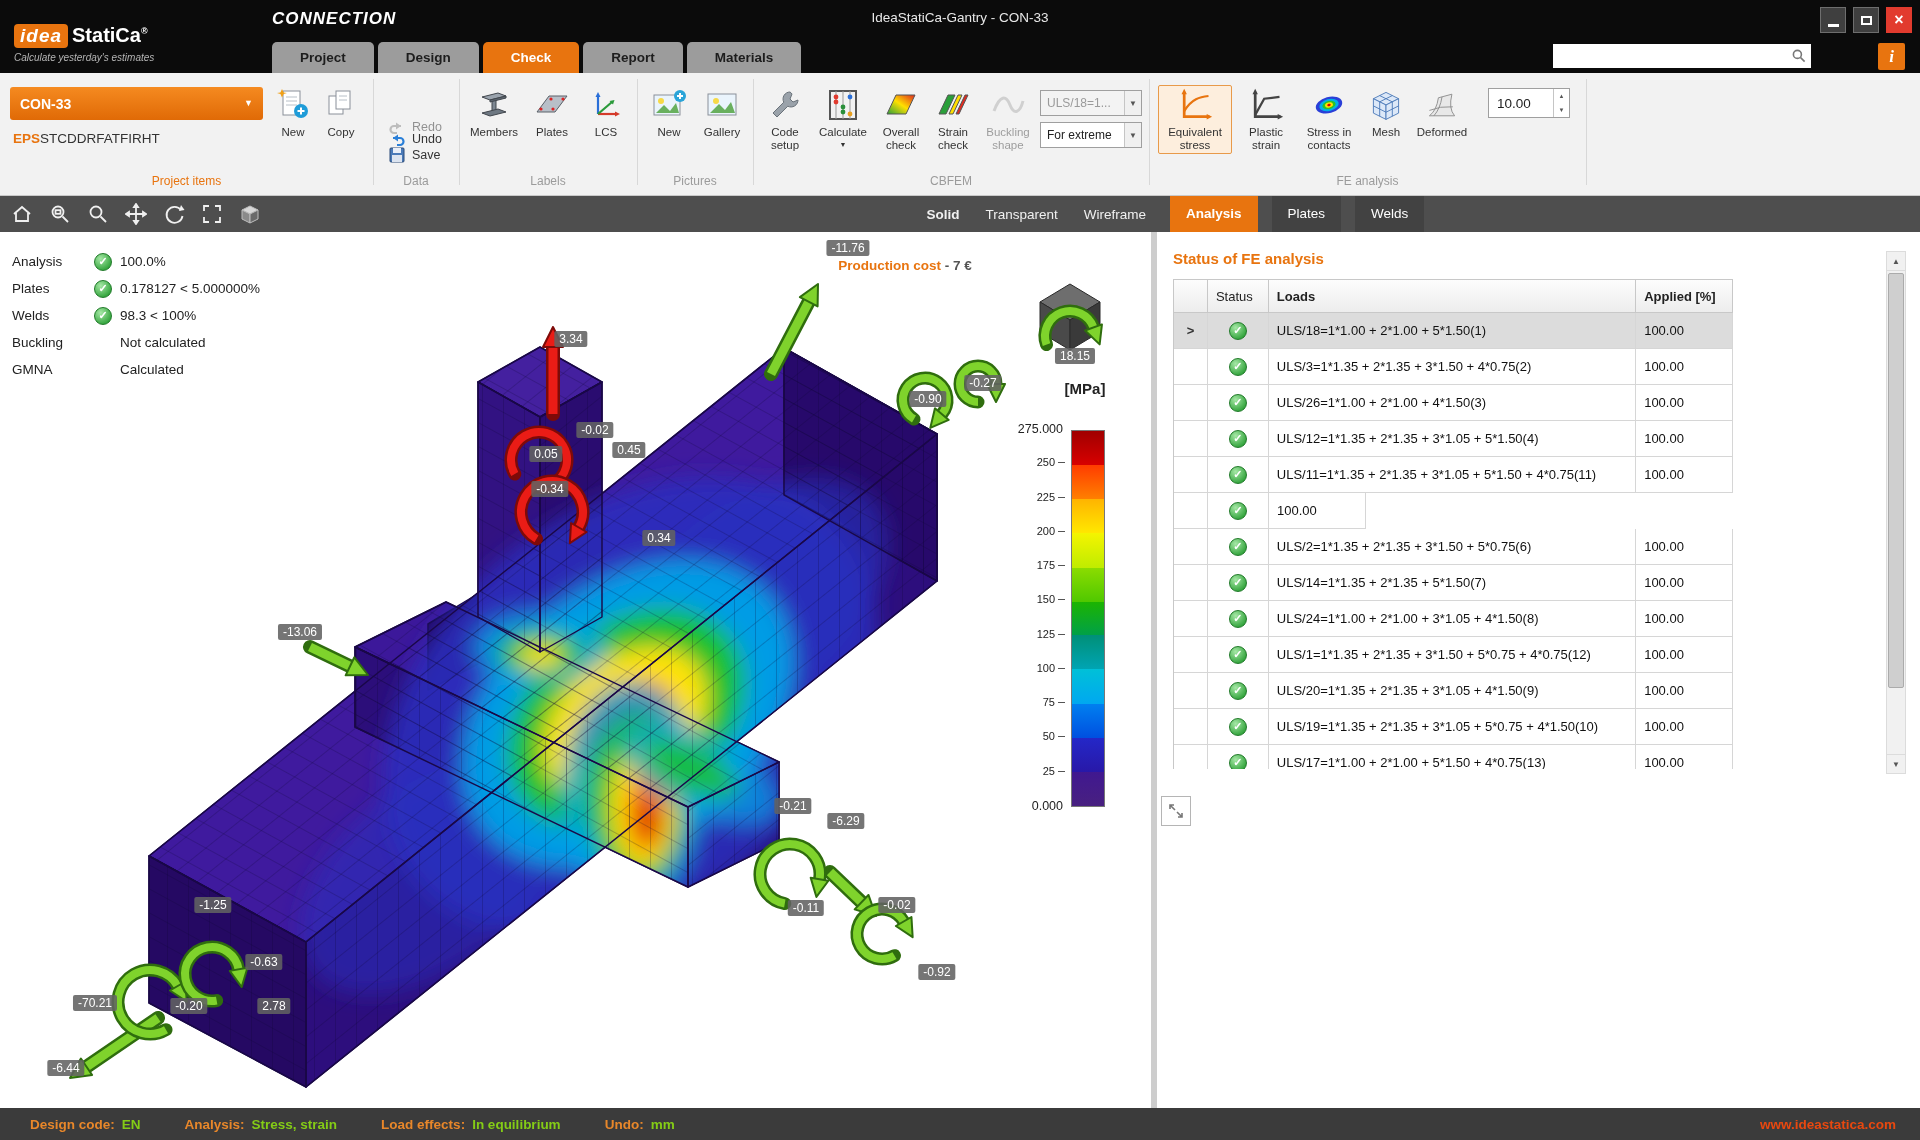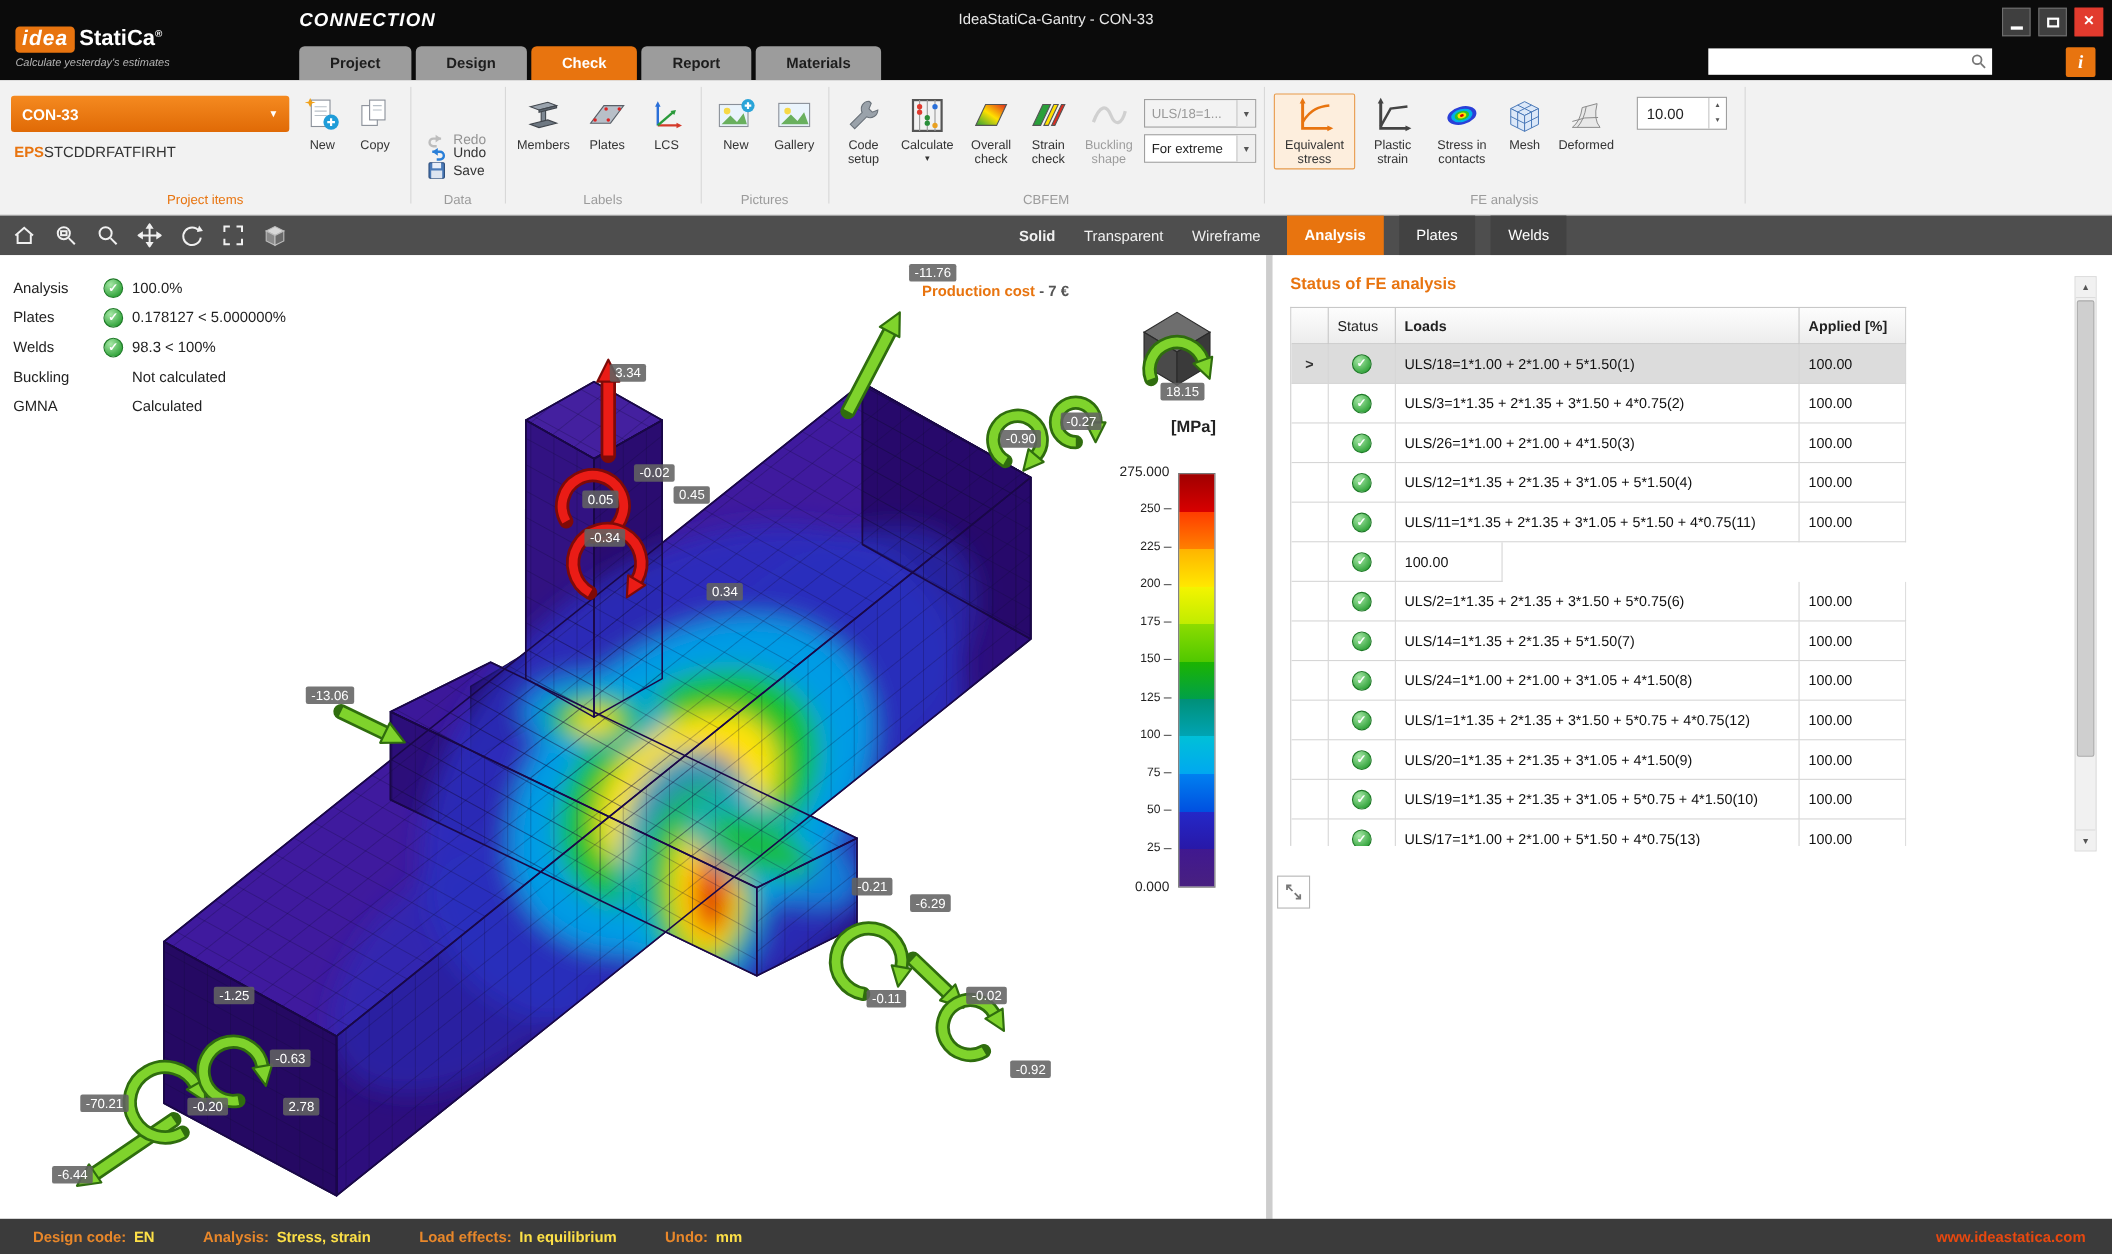--- a/index.html
+++ b/index.html
@@ -124,21 +124,21 @@
 .vsbtn.up{top:0;border-bottom:1px solid #dcdcdc;}
 .vsbtn.down{bottom:0;border-top:1px solid #dcdcdc;}
 .vsthumb{position:absolute;left:1px;top:21px;width:16px;height:415px;background:#cfcfcf;border:1px solid #ababab;border-radius:2px;}
 .expandbtn{position:absolute;left:4px;top:564px;width:30px;height:30px;background:#fff;border:1px solid #b5b5b5;display:flex;align-items:center;justify-content:center;cursor:default;}
 .expandbtn svg{width:18px;height:18px;}
 
 
 .statusbar{position:absolute;top:1108px;left:0;width:1920px;height:32px;background:#3b3b3b;display:flex;align-items:center;padding:0 24px 0 30px;gap:44px;font-size:13.5px;}
 .sb-item{white-space:nowrap;}
 .sb-label{color:#e8872a;font-weight:bold;margin-right:7px;}
-.sb-value{color:#fde047;font-weight:bold;}
+.sb-value{color:#84cc16;font-weight:bold;}
 .sb-site{margin-left:auto;color:#e8480f;font-weight:bold;}
 </style>
 </head>
 <body>
 
 <div class="app">
 
   <div class="header">
     <div class="logo">
       <div class="logo-row">

